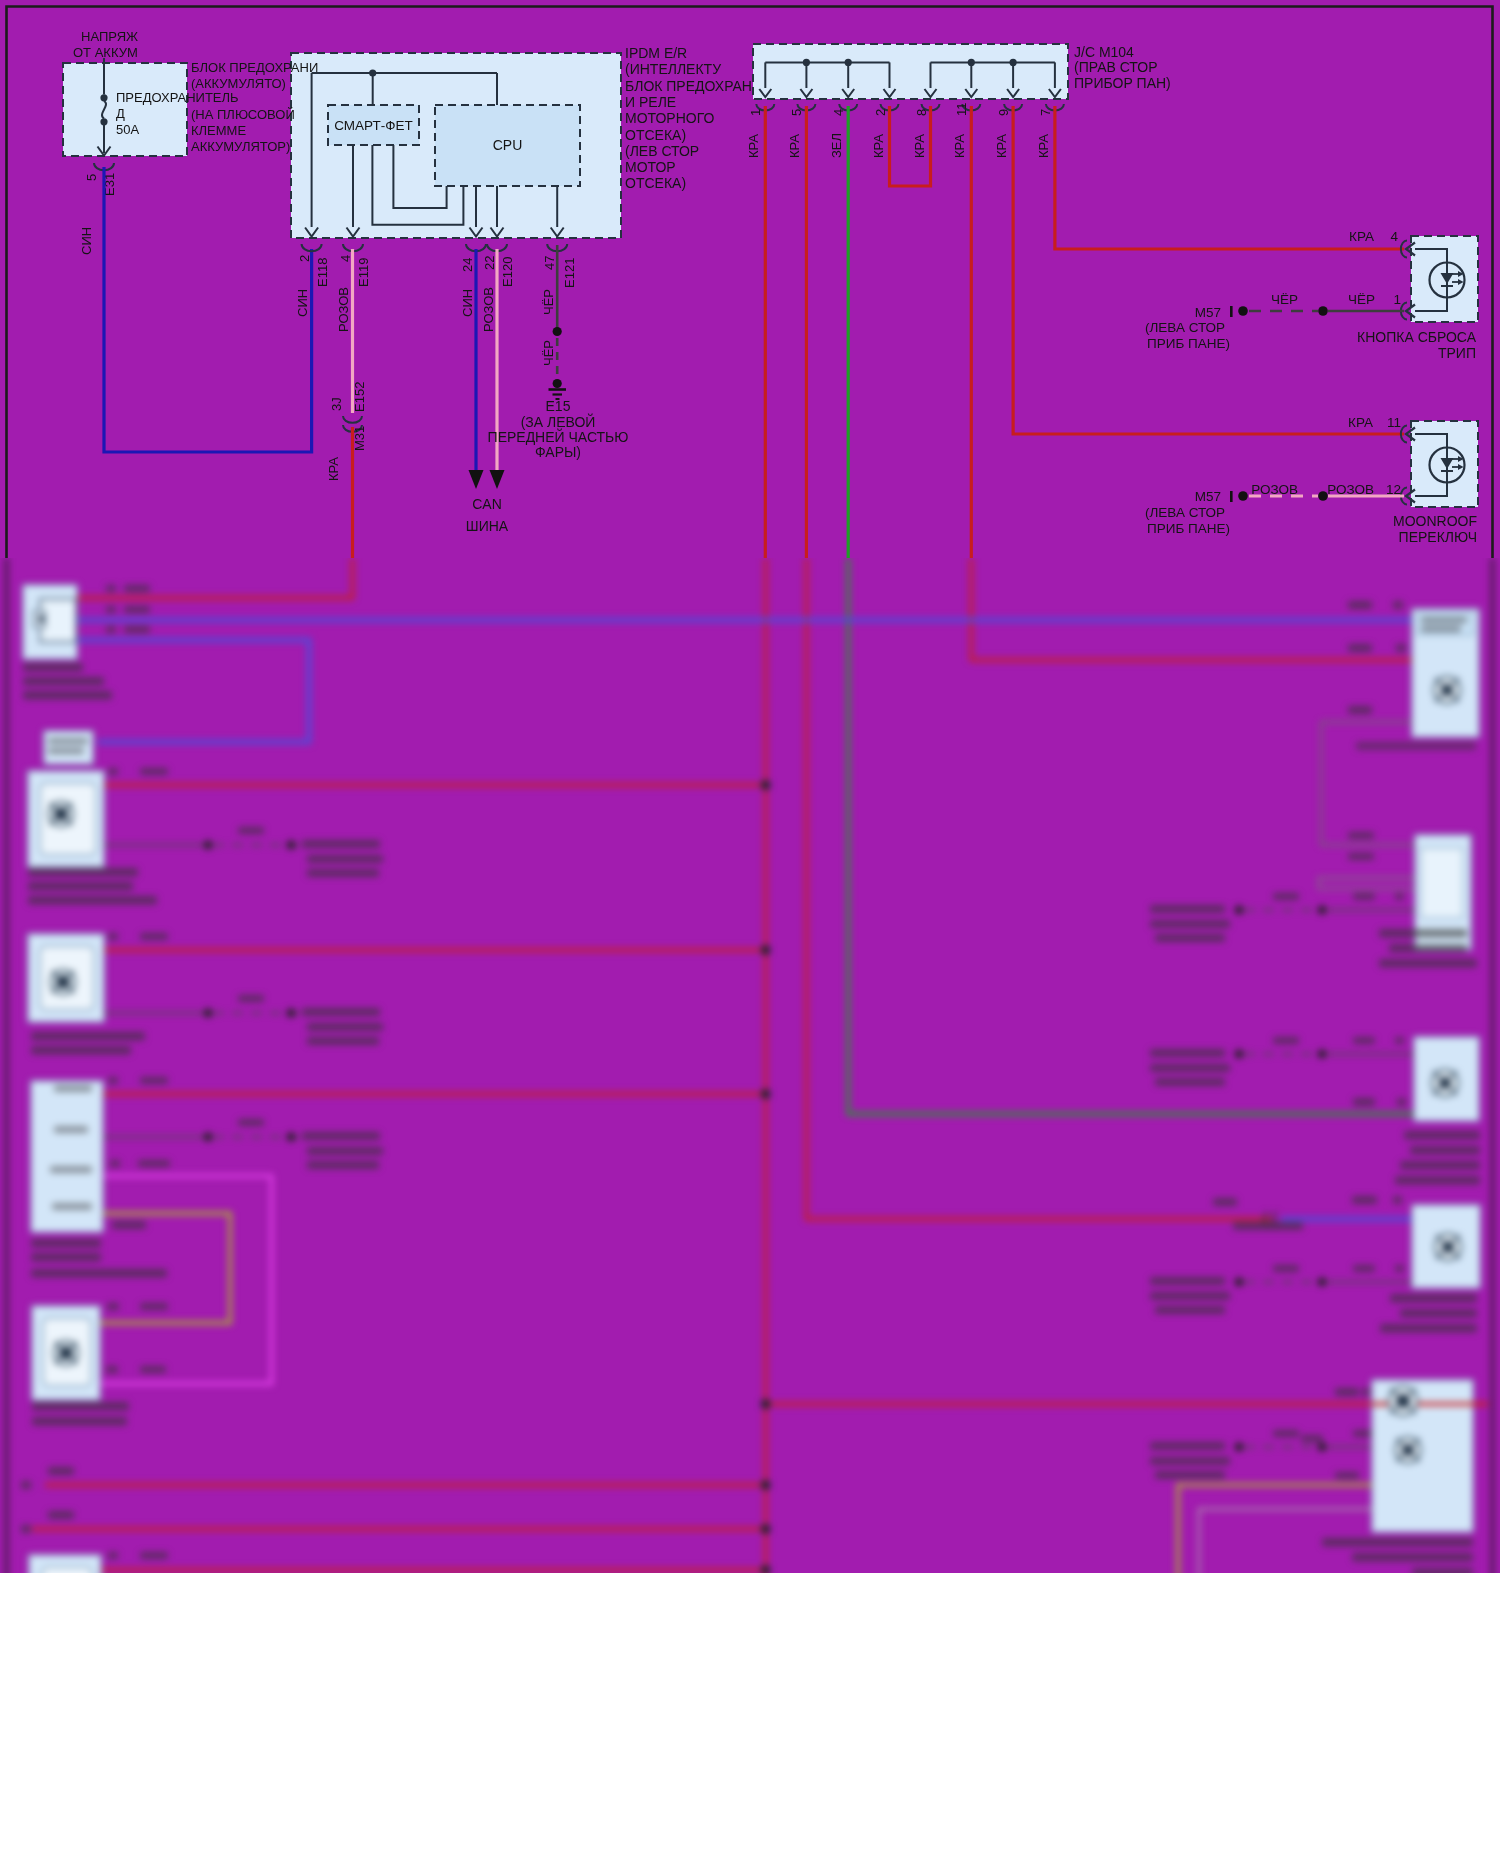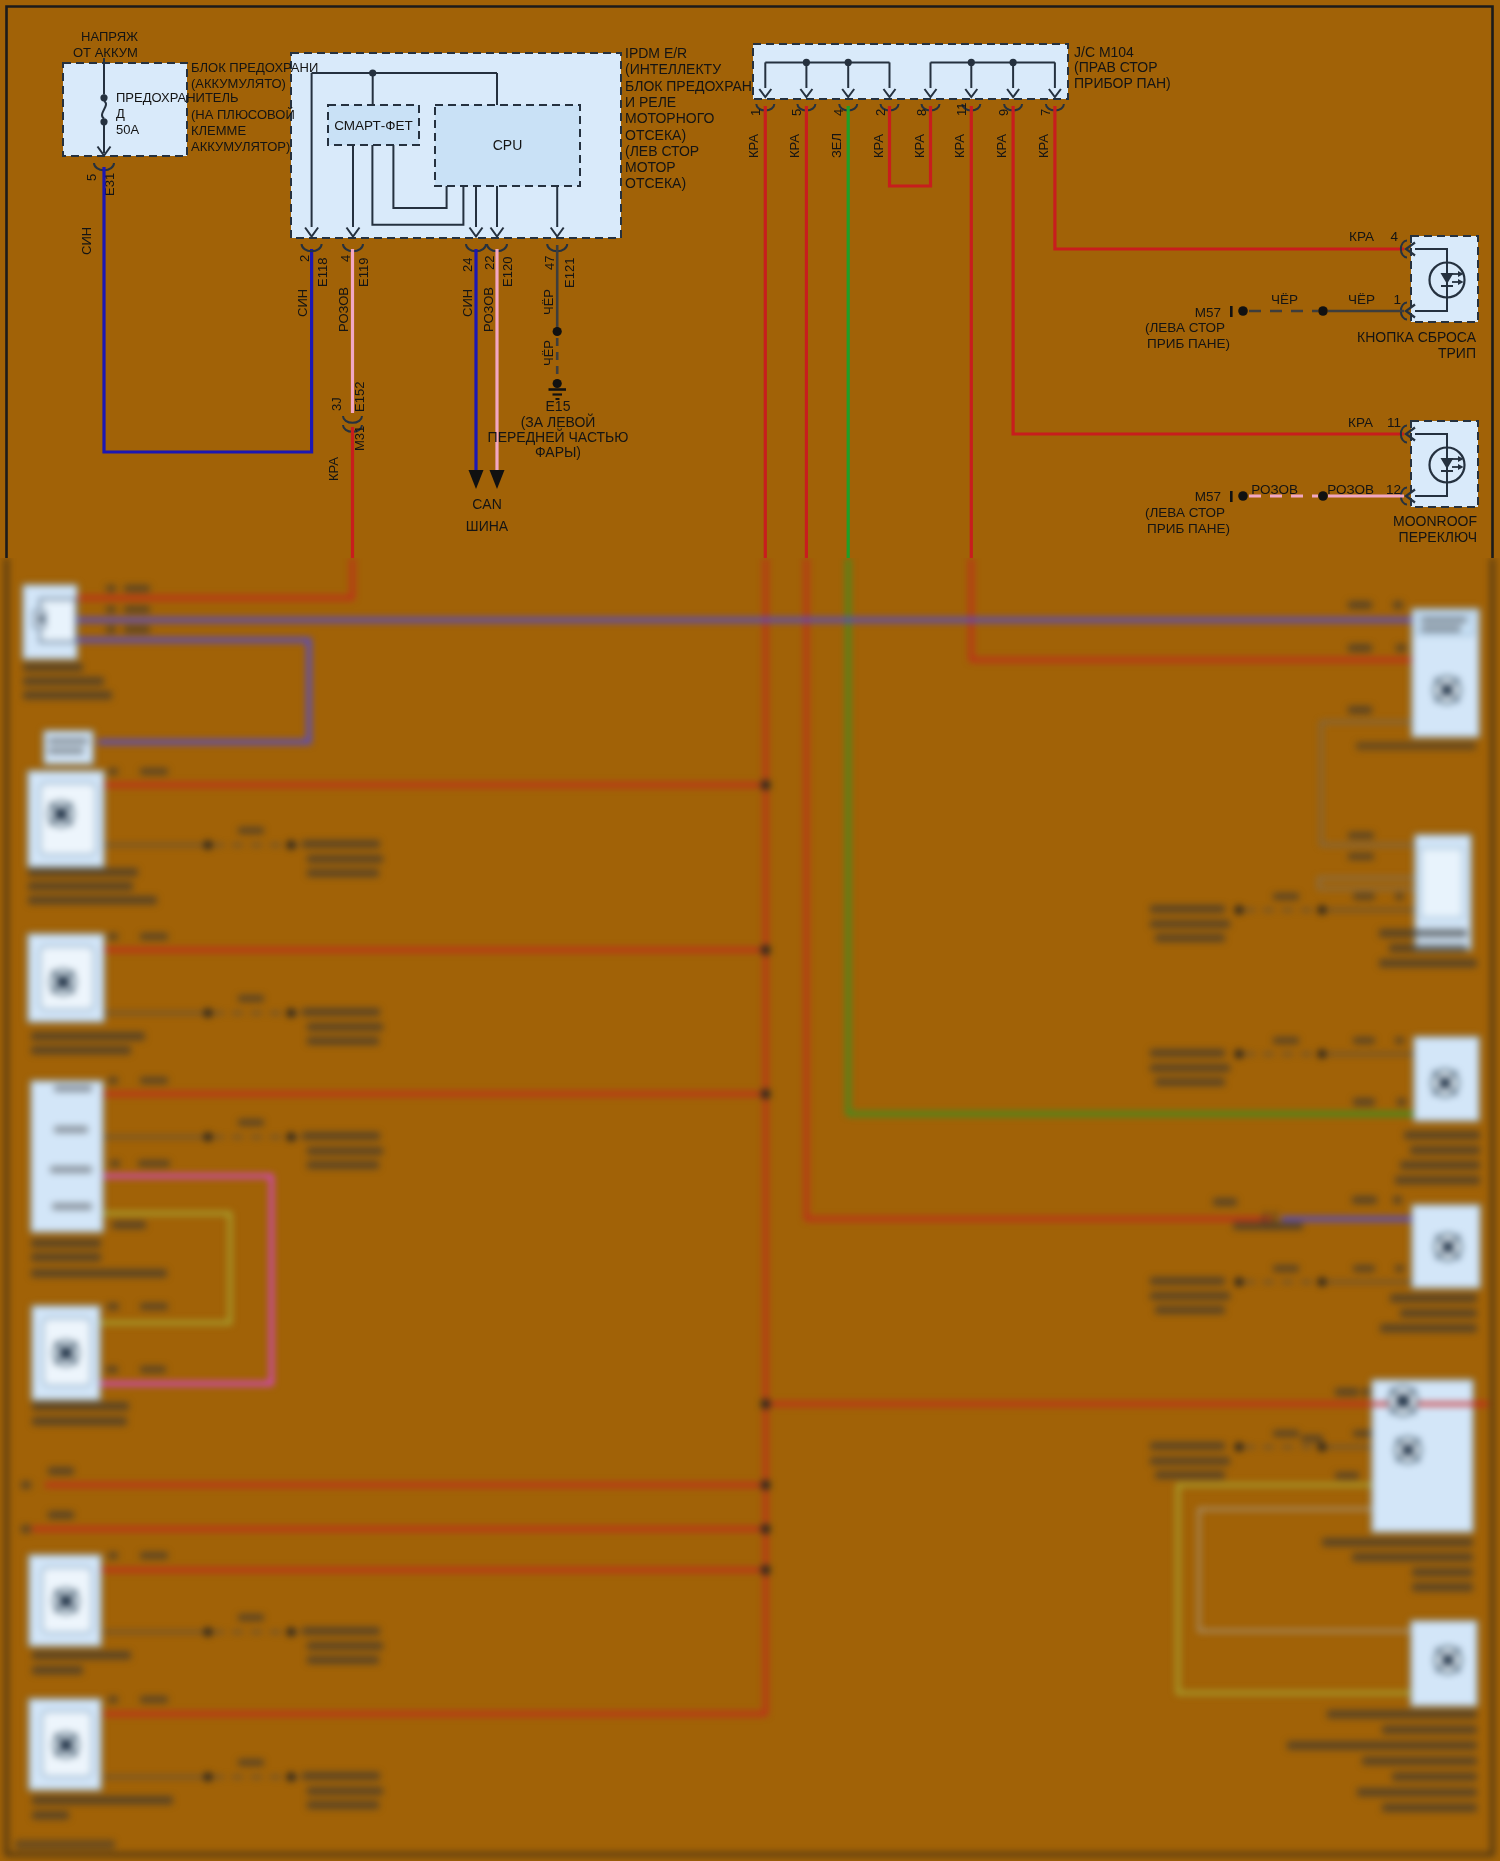--- a/index.html
+++ b/index.html
@@ -1,14 +1,14 @@
 <!DOCTYPE html>
 <html><head><meta charset="utf-8"><style>
 html,body{margin:0;padding:0;background:#fff}
-.page{position:relative;width:1500px;height:1861px;background:#a16207;overflow:hidden;font-family:"Liberation Sans",sans-serif}
+.page{position:relative;width:1500px;height:1573px;background:#a21caf;overflow:hidden;font-family:"Liberation Sans",sans-serif}
 svg text{font-family:"Liberation Sans",sans-serif}
 .blurwrap{position:absolute;left:0;top:558px;width:1500px;height:1303px;overflow:hidden}
 .blurwrap svg{filter:blur(3.8px)}
 </style></head><body>
 <div class="page">
 <svg width="1500" height="1861" viewBox="0 0 1500 1861" style="position:absolute;left:0;top:0">
 <path d="M6.5,558 L6.5,6.5 L1492.5,6.5 L1492.5,558" fill="none" stroke="#1b1b1b" stroke-width="2.6"></path>
 <text x="81" y="41" font-size="13" text-anchor="start" fill="#141414">НАПРЯЖ</text>
 <text x="73" y="57" font-size="13" text-anchor="start" fill="#141414">ОТ АККУМ</text>
 <rect x="63" y="63" width="124" height="93" fill="#d9eafa" stroke="#25313f" stroke-width="2" stroke-dasharray="8,5" rx="0" opacity="1"></rect>

